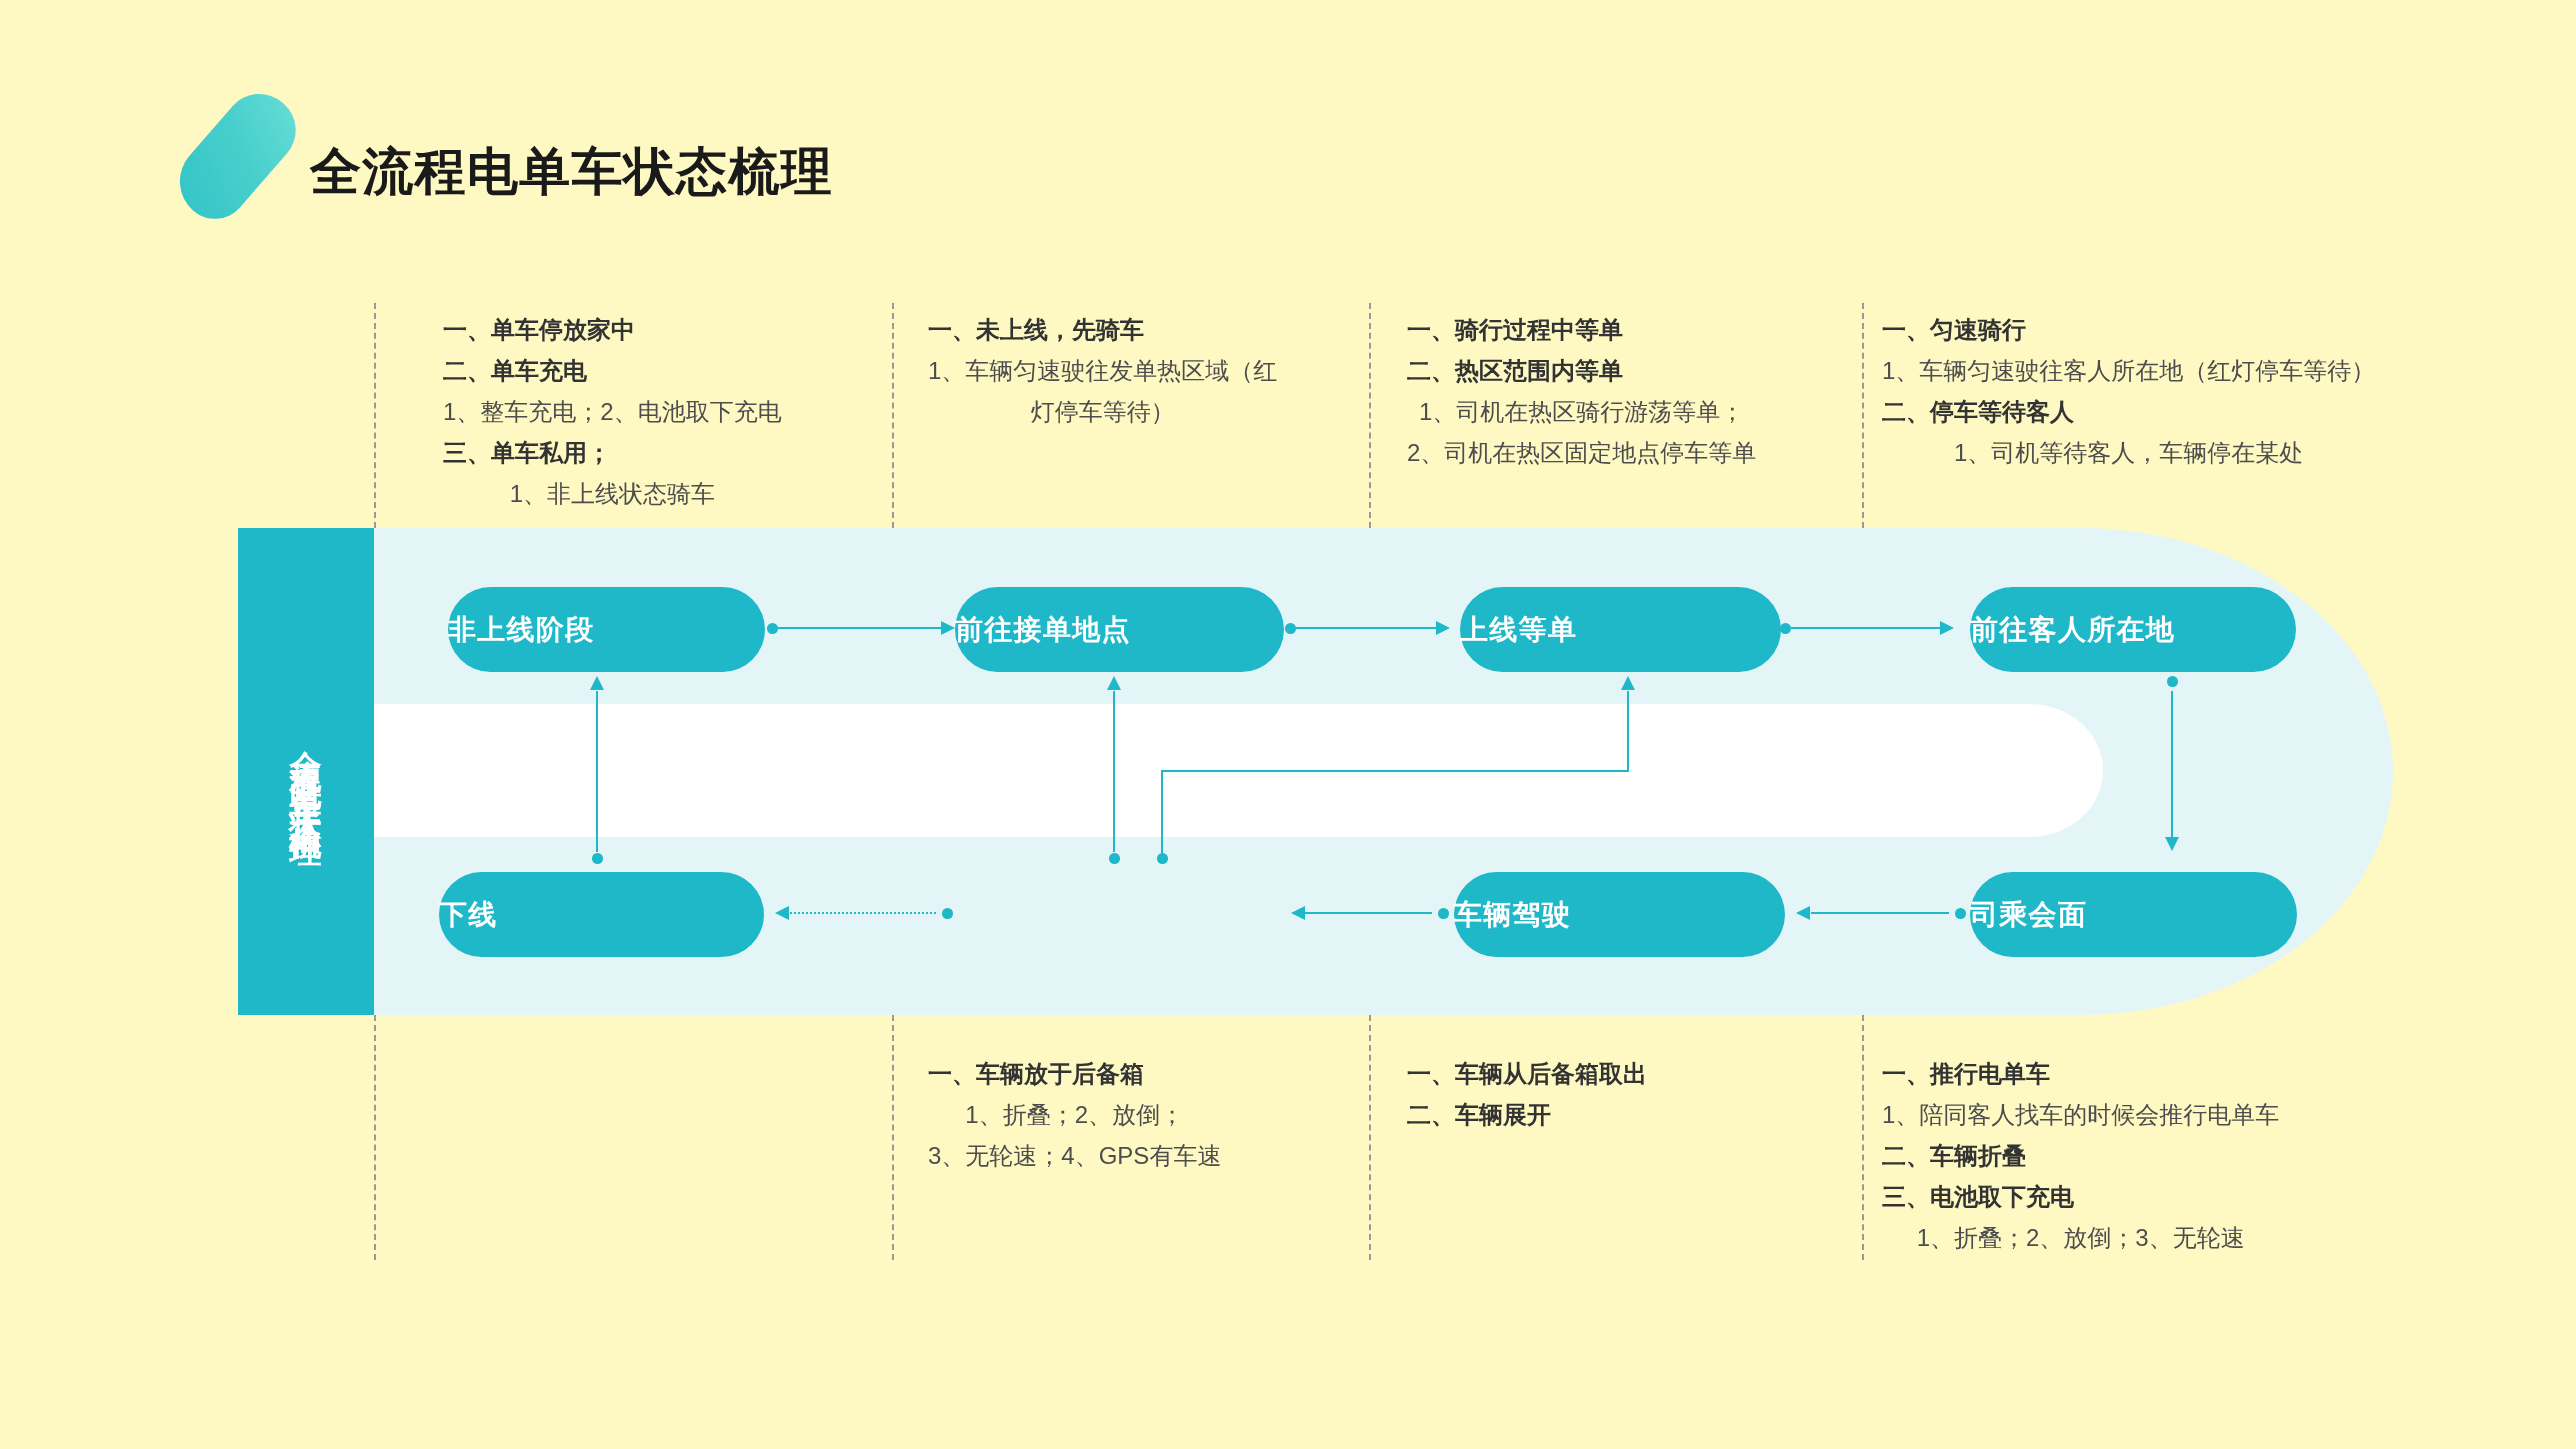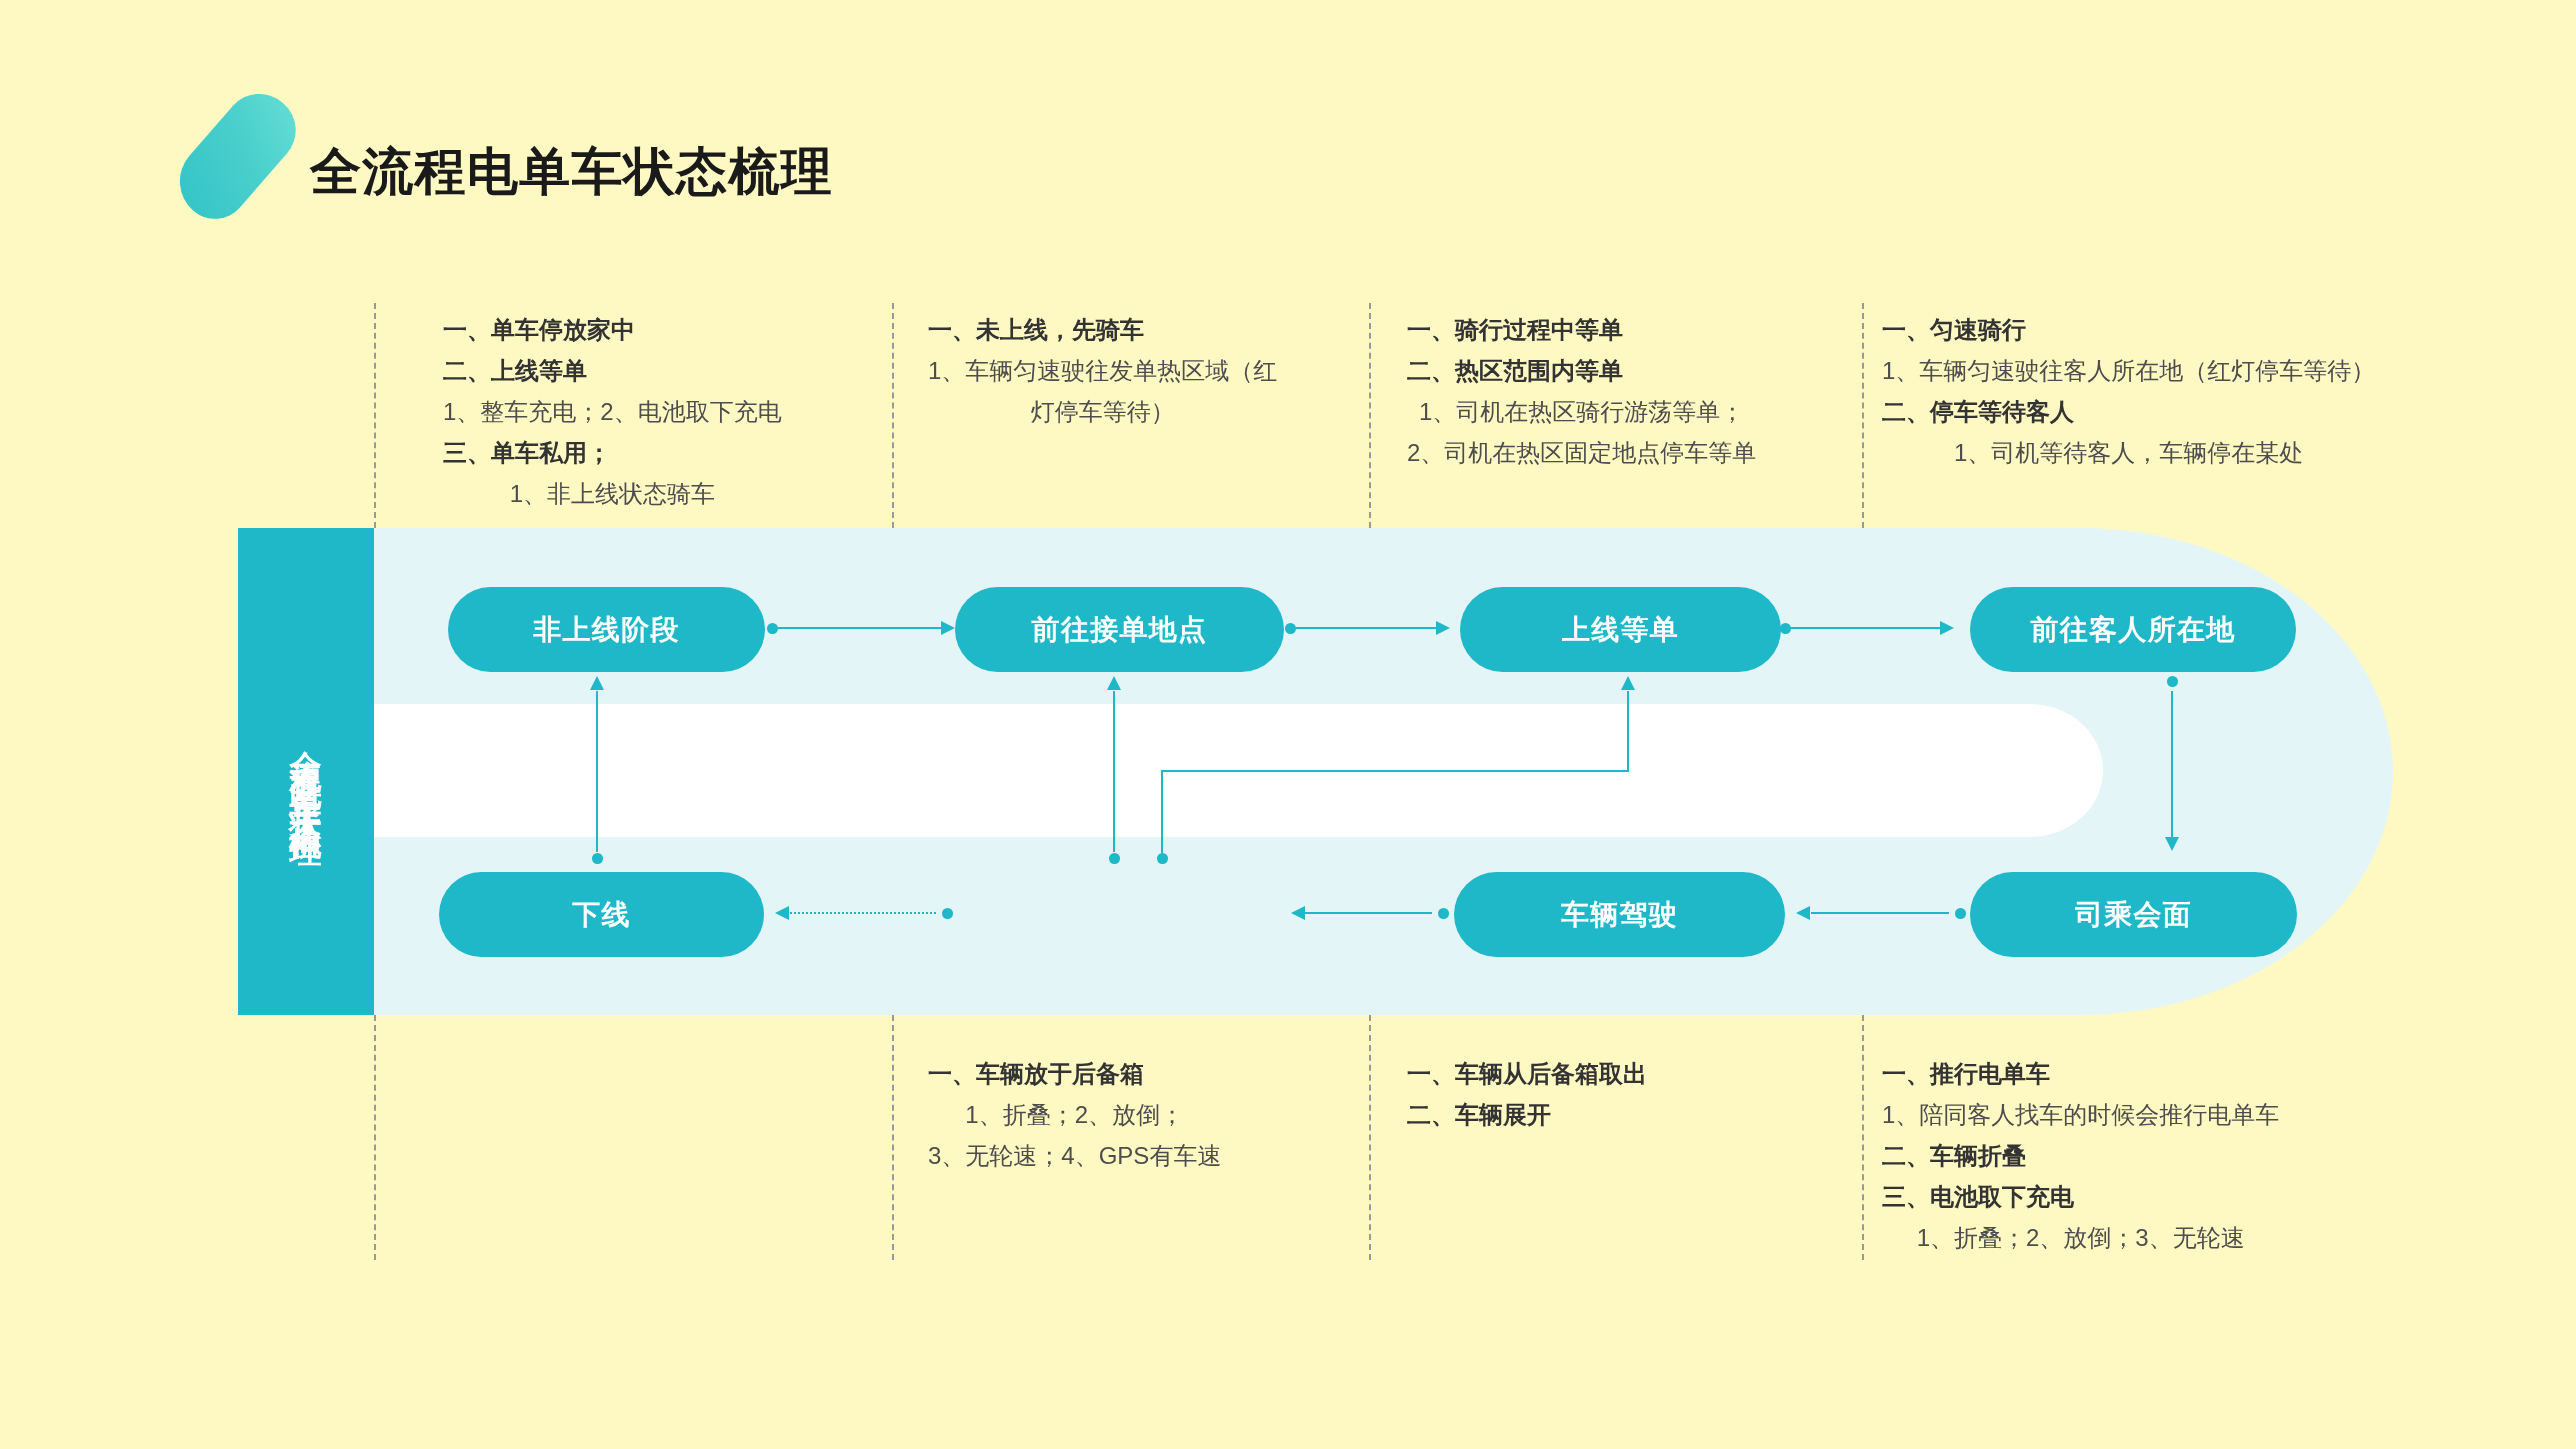--- a/index.html
+++ b/index.html
@@ -42,21 +42,21 @@
   .divider.bot{top:1015px;height:245px;}
   .dx1{left:374px;}.dx2{left:892px;}.dx3{left:1369px;}.dx4{left:1862px;}
   
   .anno{position:absolute;white-space:nowrap;}
   .anno p{margin:0;line-height:41px;font-size:24px;}
   .anno .ah{color:#333333;font-weight:700;}
   .anno .ab{color:#4d4d4d;font-weight:400;text-align:center;}
   
   .node{
     position:absolute;height:85px;background:#1eb8c9;border-radius:43px;
-    display:flex;align-items:center;justify-content:center;
+    display:flex;align-items:center;justify-content:flex-start;
     color:#ffffff;font-size:28px;font-weight:700;letter-spacing:1.3px;
   }
   
   .cl{position:absolute;background:#1eb8c9;}            
   .cdot{position:absolute;width:10.7px;height:10.7px;border-radius:50%;background:#1eb8c9;}
   .cdash{position:absolute;border-top:2.7px dotted #1eb8c9;height:0;}
   .ar{position:absolute;width:0;height:0;}
   .ar.right{border-top:7.4px solid transparent;border-bottom:7.4px solid transparent;border-left:14.8px solid #1eb8c9;}
   .ar.left {border-top:7.4px solid transparent;border-bottom:7.4px solid transparent;border-right:14.8px solid #1eb8c9;}
   .ar.up   {border-left:7.4px solid transparent;border-right:7.4px solid transparent;border-bottom:14.8px solid #1eb8c9;}
@@ -81,21 +81,21 @@
   <div class="divider top dx2"></div>
   <div class="divider top dx3"></div>
   <div class="divider top dx4"></div>
   <div class="divider bot dx1"></div>
   <div class="divider bot dx2"></div>
   <div class="divider bot dx3"></div>
   <div class="divider bot dx4"></div>
 
   <div class="anno" style="left:443px;top:309px">
     <p class="ah">一、单车停放家中</p>
-    <p class="ah">二、上线等单</p>
+    <p class="ah">二、单车充电</p>
     <p class="ab">1、整车充电；2、电池取下充电</p>
     <p class="ah">三、单车私用；</p>
     <p class="ab">1、非上线状态骑车</p>
   </div>
   <div class="anno" style="left:928px;top:309px">
     <p class="ah">一、未上线，先骑车</p>
     <p class="ab">1、车辆匀速驶往发单热区域（红</p>
     <p class="ab">灯停车等待）</p>
   </div>
   <div class="anno" style="left:1407px;top:309px">

